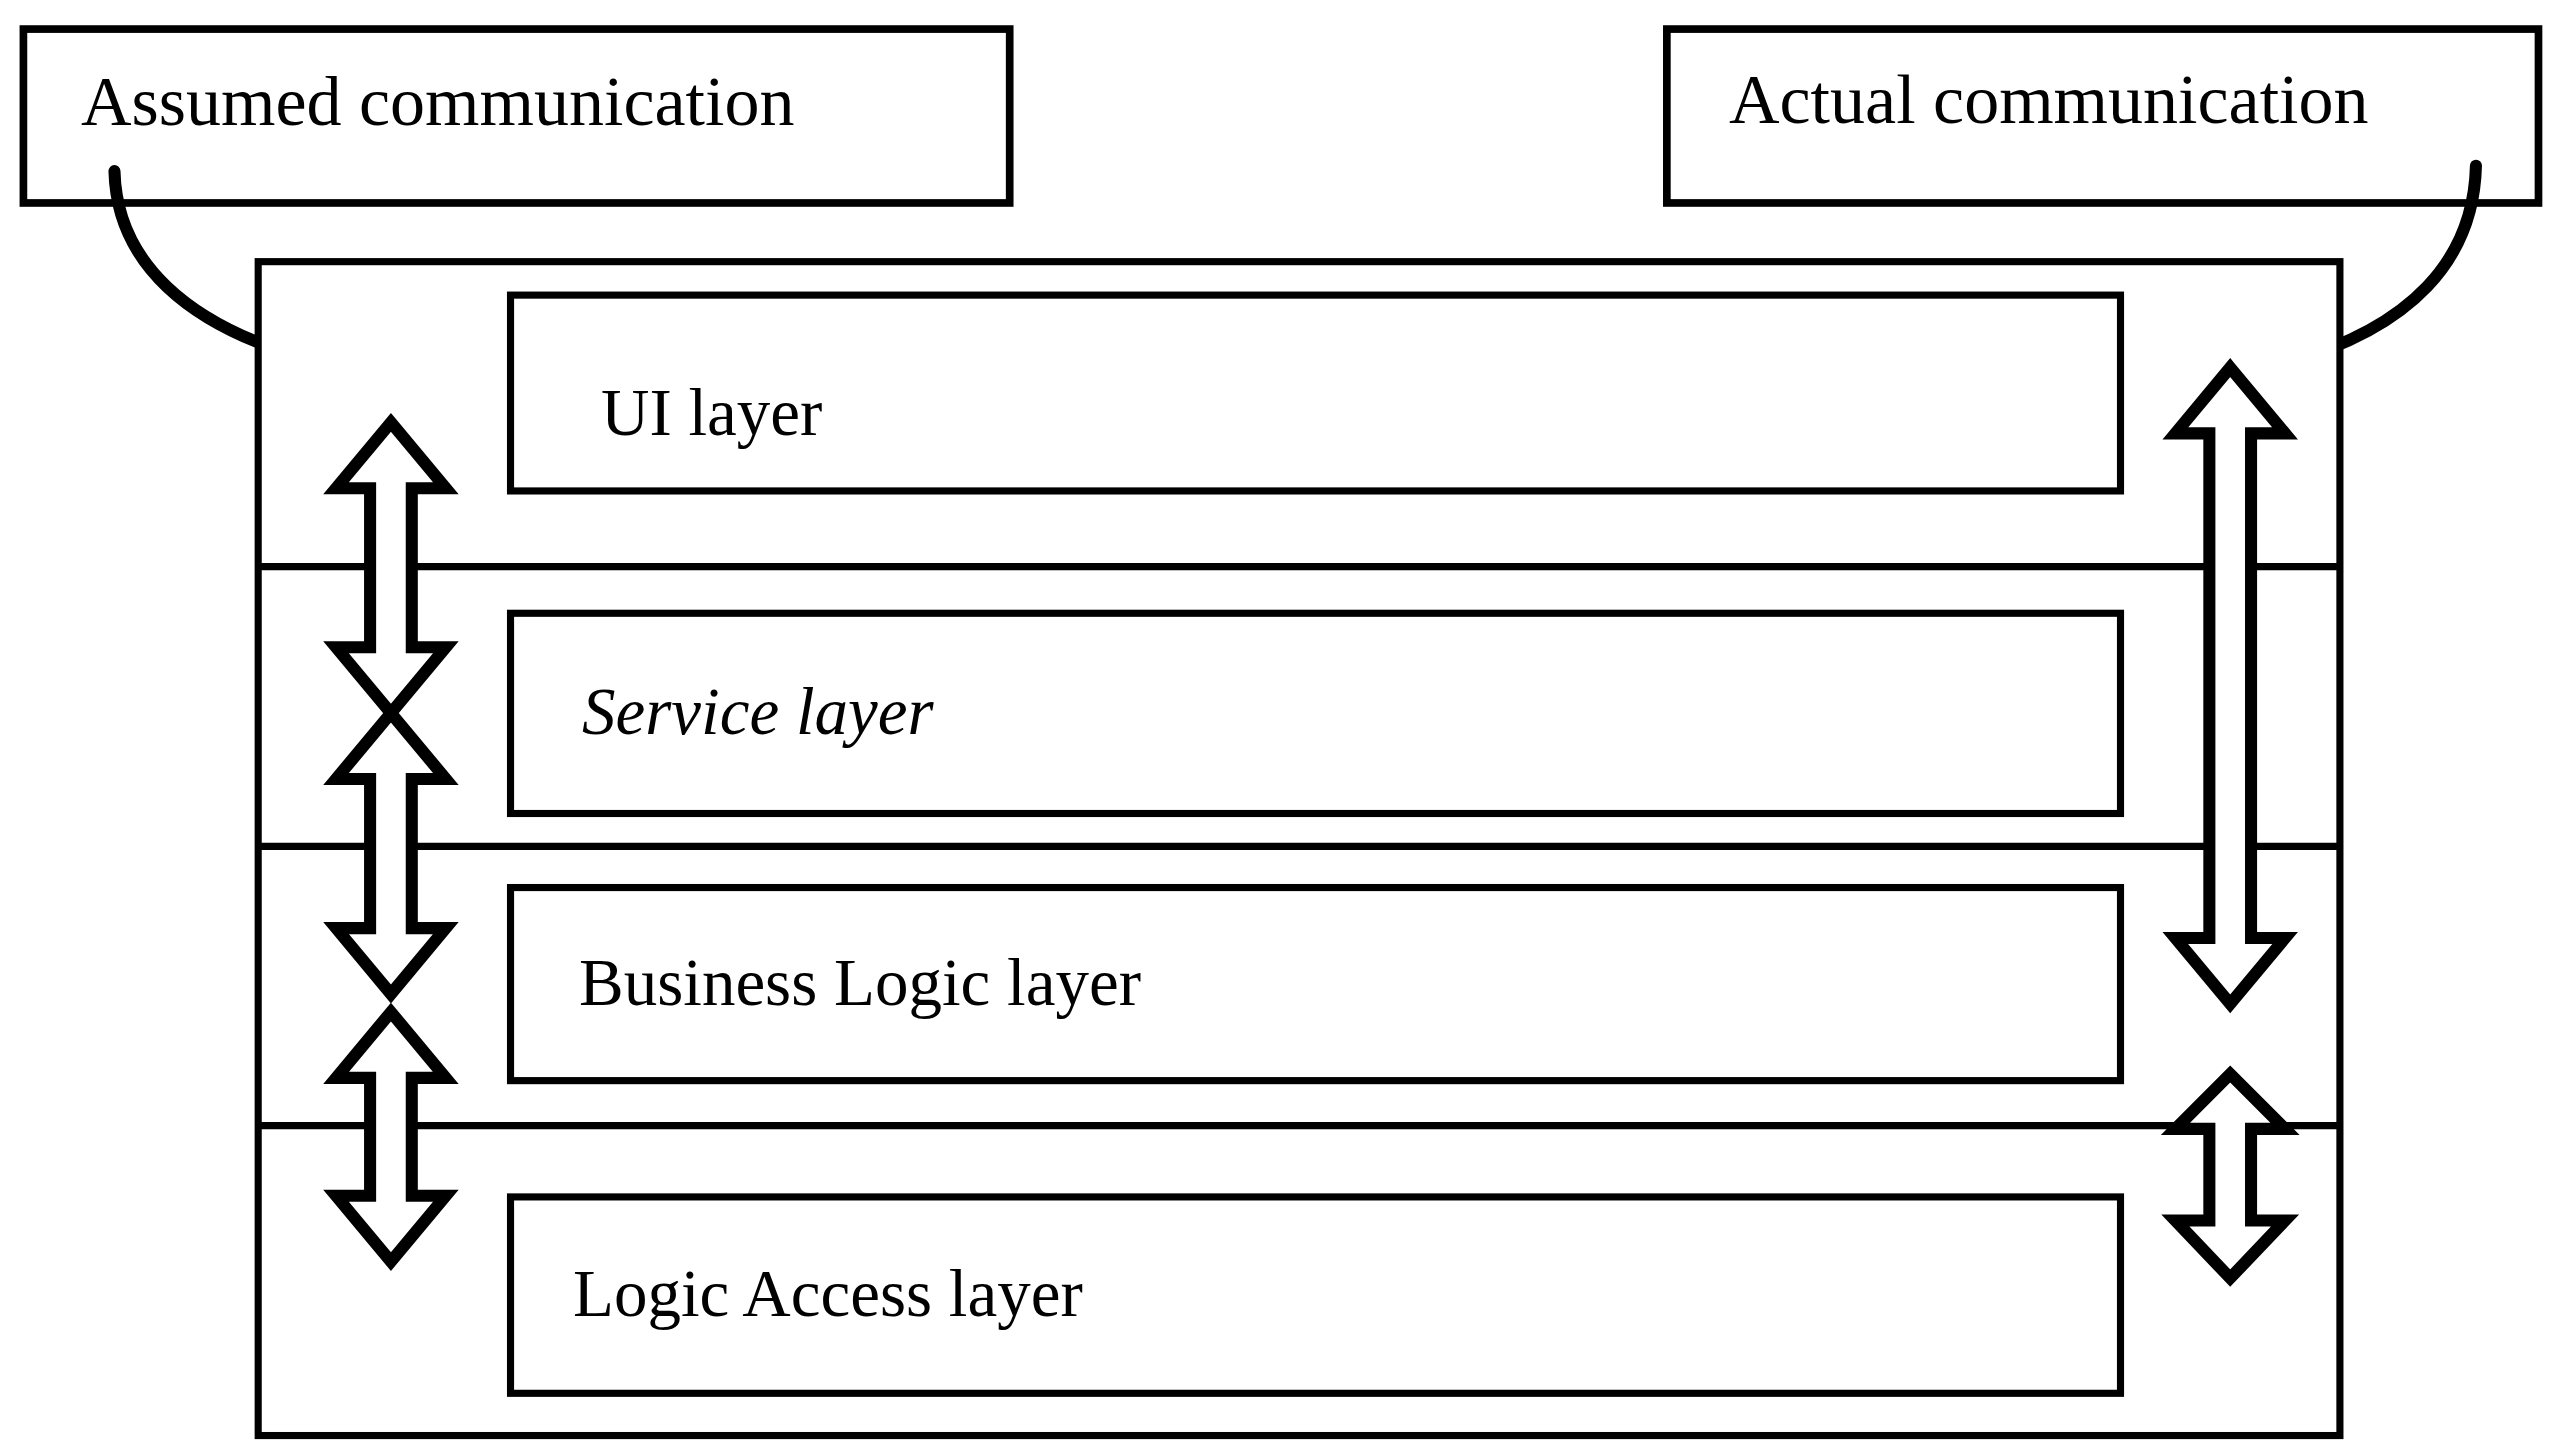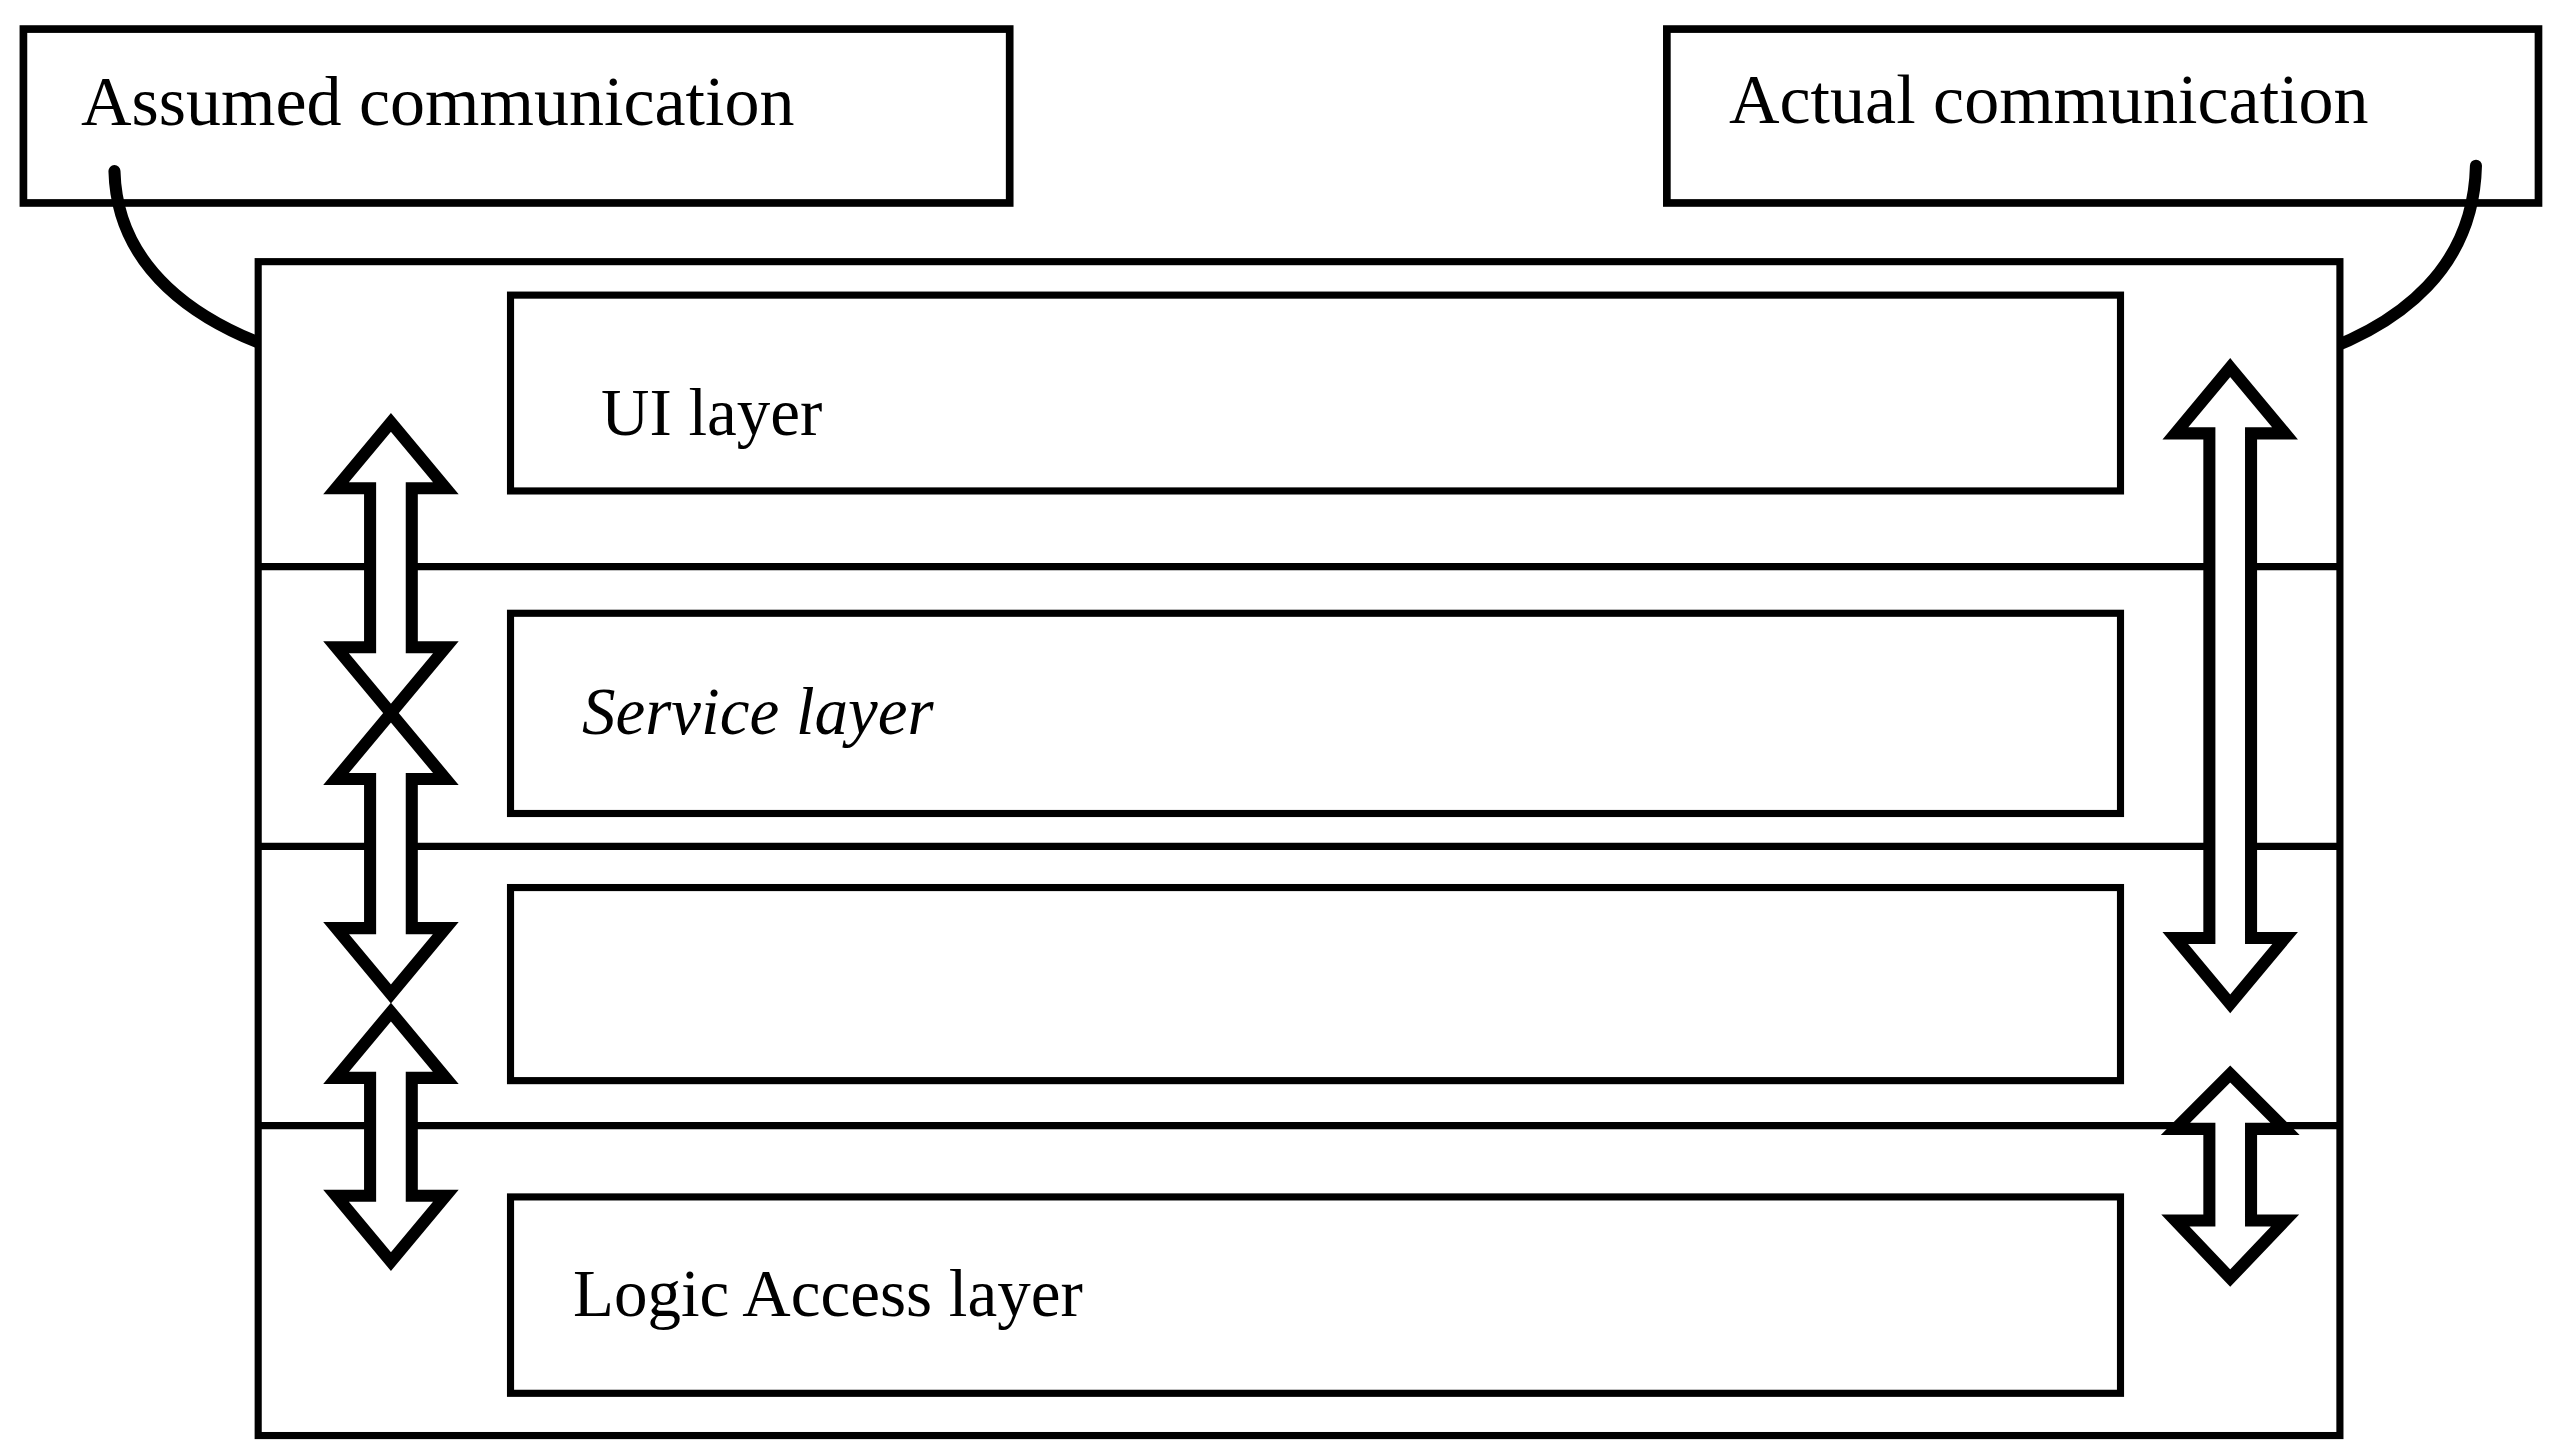--- a/index.html
+++ b/index.html
@@ -77,17 +77,18 @@
   </svg>
 
   <div class="txt callout-text" style="left:81px; top:67px;">Assumed communication</div>
 
   <div class="txt callout-text" style="left:1729px; top:65px;">Actual communication</div>
 
   <div class="txt layer-text" style="left:601px; top:359px;margin-top:20px;">UI layer</div>
 
   <div class="txt layer-text" style="left:582px; top:678px;font-style:italic;">Service layer</div>
 
+  <div class="txt layer-text" style="left:579px; top:949px;">Business Logic layer</div>
 
   <div class="txt layer-text" style="left:573px; top:1260px;">Logic Access layer</div>
 
 </div>
 
 
 </body></html>

